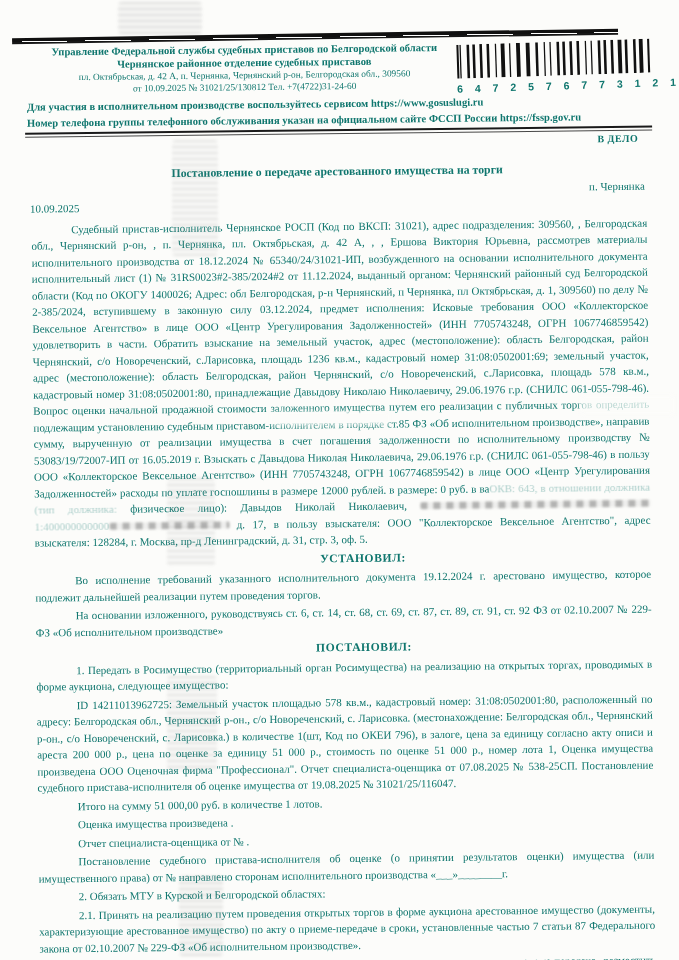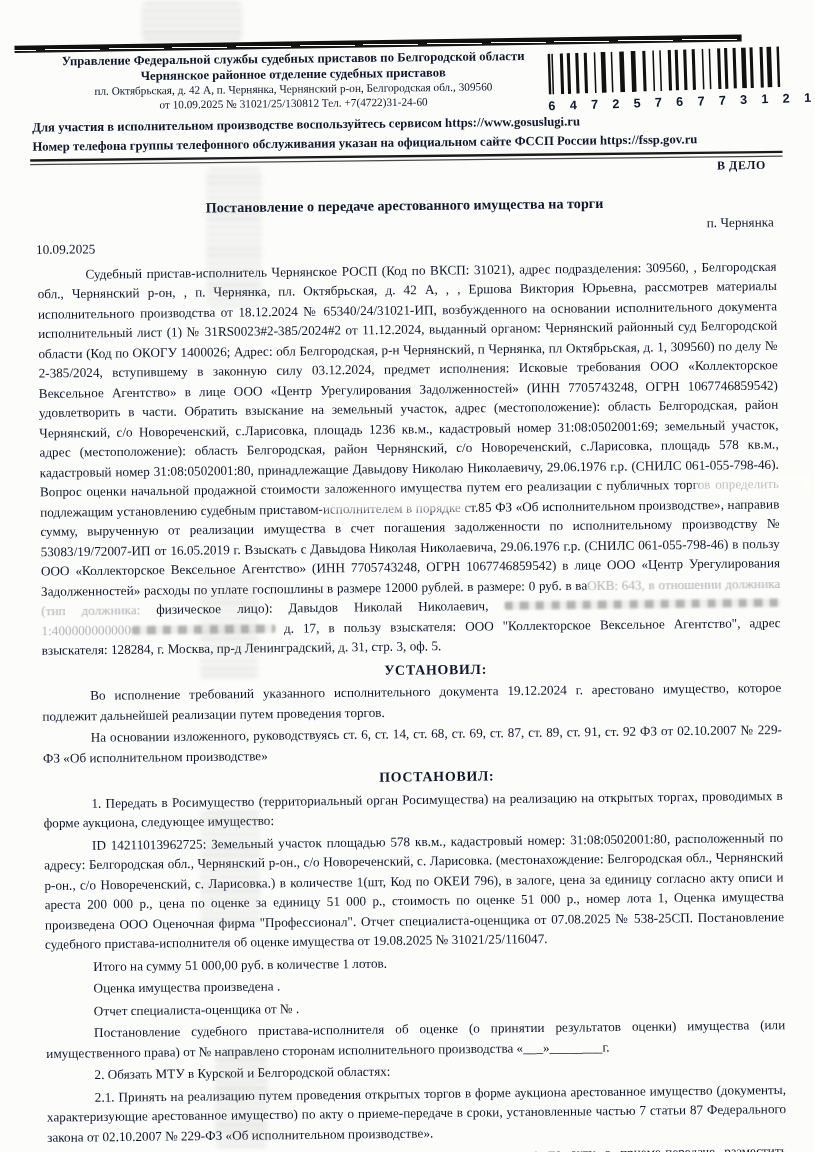--- a/index.html
+++ b/index.html
@@ -1,20 +1,20 @@
 <!DOCTYPE html>
 <html lang="ru"><head>
 <meta charset="utf-8">
 <style>
   html,body{margin:0;padding:0;background:#ffffff;}
   .page{
     position:relative;width:679px;height:960px;overflow:hidden;
     background:#fcfcfa;
     font-family:"Liberation Serif","DejaVu Serif",serif;
-    color:#0f172a;
+    color:#0f766e;
   }
   .doc{position:absolute;inset:0;transform:rotate(-0.65deg);transform-origin:52% 40%;}
   
   .topline{
     position:absolute;top:33px;left:16px;width:606px;height:6px;
     background:linear-gradient(#101010 0 58%,rgba(255,255,255,.9) 58% 70%,#161616 70% 100%);
     transform:rotate(-0.25deg);
   }
   .header-row{position:relative;padding-top:42px;}
   .org-block{width:440px;margin-left:28px;text-align:center;line-height:1.25;}

